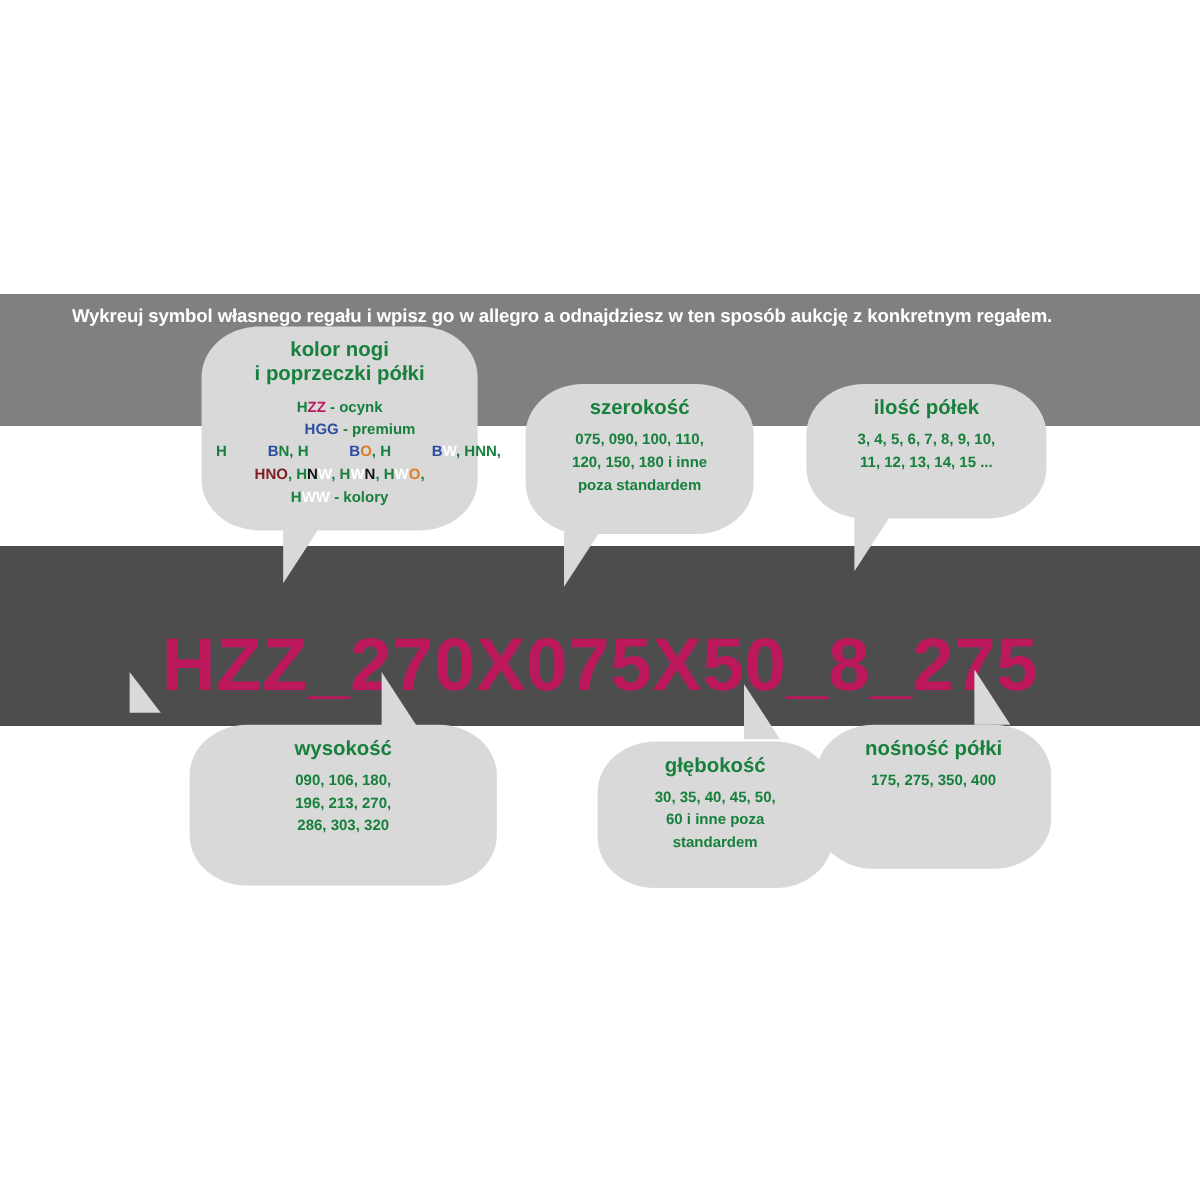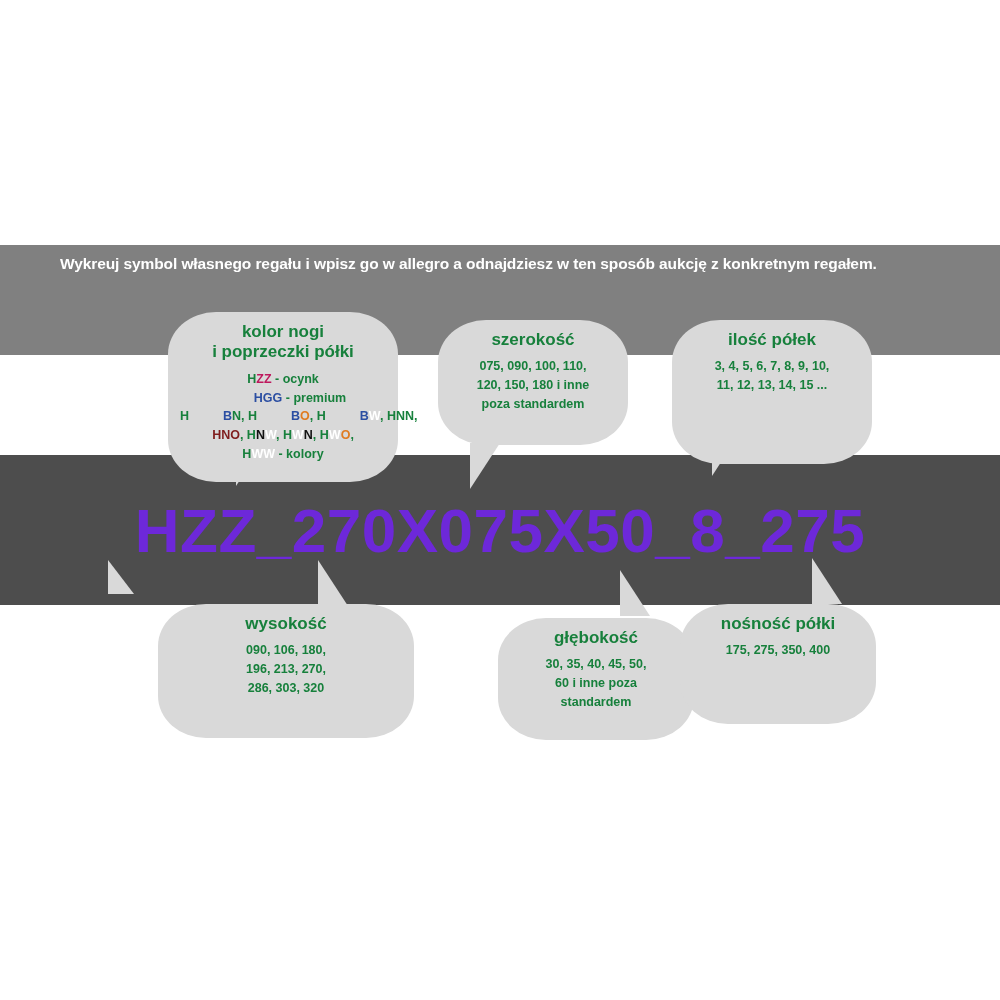--- a/index.html
+++ b/index.html
@@ -49,25 +49,25 @@
     color: #ffffff;
     font-weight: bold;
     font-size: 15.5px;
     line-height: 1.45;
     letter-spacing: -0.1px;
   }
 
   
   #code-text {
     position: absolute;
-    top: 495px;
+    top: 519px;
     left: 0;
     width: 1000px;
     text-align: center;
-    color: #6d28d9;
+    color: #be185d;
     font-weight: bold;
     font-size: 62px;
     letter-spacing: 0.5px;
     white-space: nowrap;
   }
 
   
   .bubble {
     position: absolute;
     background: #d9d9d9;
@@ -101,23 +101,23 @@
     border-width: 46px 30px 0 0;
     border-color: #d9d9d9 transparent transparent transparent;
   }
   
   .tail-up {
     border-width: 0 30px 46px 0;
     border-color: transparent transparent #d9d9d9 transparent;
   }
 
   
-  #bubble-kolor  { left: 168px; top: 272px; width: 230px; height: 170px; margin-top: 40px; }
+  #bubble-kolor  { left: 168px; top: 272px; width: 230px; height: 170px; }
   #bubble-szer   { left: 438px; top: 320px; width: 190px; height: 125px; }
-  #bubble-ilosc  { left: 672px; top: 320px; width: 200px; height: 144px; }
+  #bubble-ilosc  { left: 672px; top: 320px; width: 200px; height: 112px; }
   #bubble-helios { left: 42px;  top: 590px; width: 130px; height: 60px; border-radius: 32px/28px; }
   #bubble-wys    { left: 158px; top: 604px; width: 256px; height: 134px; }
   #bubble-gleb   { left: 470px; top: 618px; width: 196px; height: 122px; margin-left: 28px; }
   #bubble-nosn   { left: 680px; top: 604px; width: 196px; height: 120px; }
 
   #bubble-helios .b-title { font-size: 17px; margin-bottom: 0; }
 
   
   #tail-kolor  { left: 236px; top: 440px; }
   #tail-szer   { left: 470px; top: 443px; }

